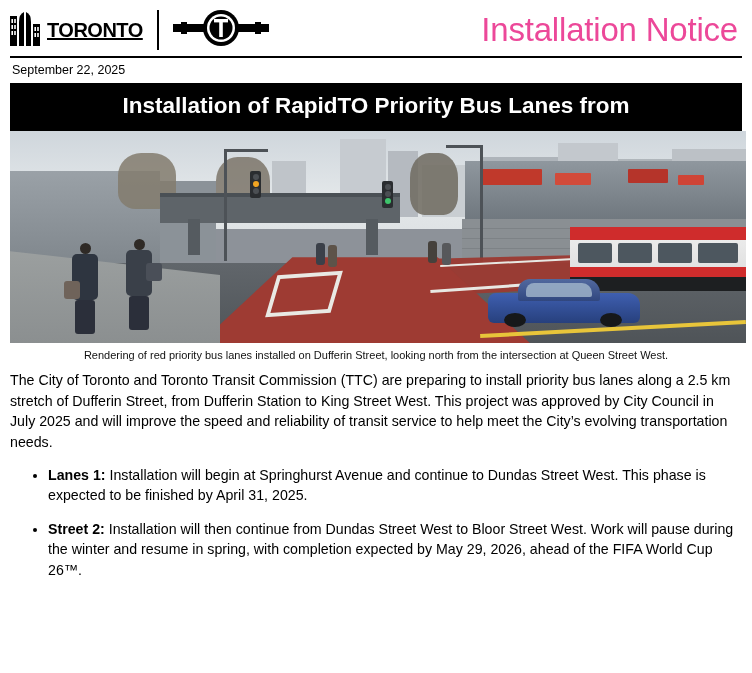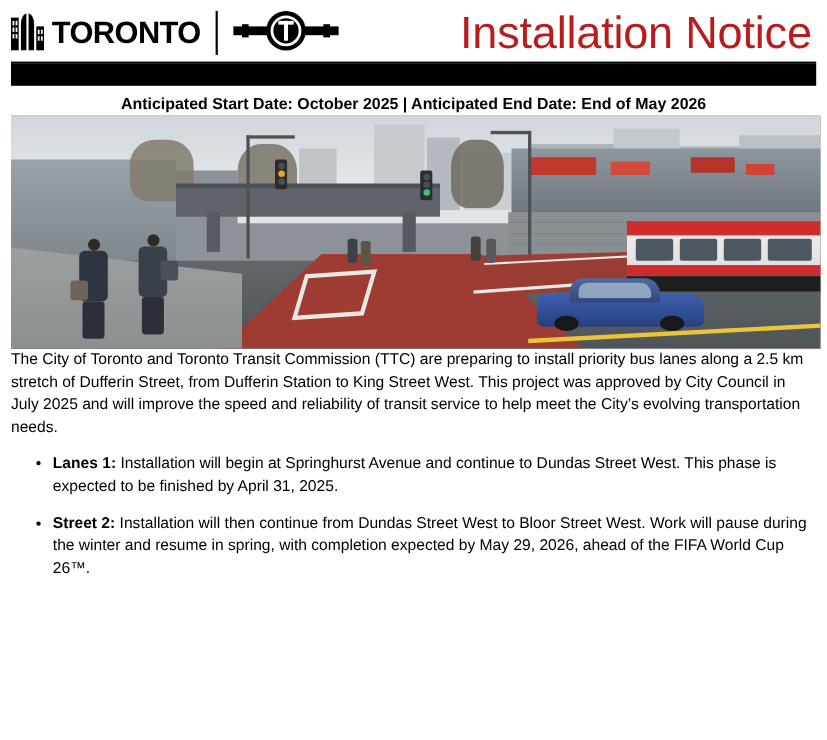--- a/index.html
+++ b/index.html
@@ -34,41 +34,42 @@
     display: flex;
     align-items: center;
     gap: 7px;
   }
   .toronto-mark {
     display: block;
   }
   .toronto-word {
     font-family: "Liberation Sans", sans-serif;
     font-weight: bold;
-    font-size: 28px;
+    font-size: 20px;
     letter-spacing: -0.5px;
     line-height: 1;
     color: #000;
+    text-decoration: underline;
   }
   .vdiv {
     width: 2px;
     height: 40px;
     background: #000;
     margin: 0 14px;
   }
   .ttc-logo {
     display: block;
   }
   .notice-title {
     flex: 1;
     text-align: right;
-    font-size: 41px;
+    font-size: 33px;
     font-weight: normal;
     letter-spacing: -0.2px;
-    color: #b91c1c;
+    color: #ec4899;
     padding-right: 4px;
   }
 
   .rule {
     height: 2px;
     background: #000;
     margin: 0 2px;
   }
 
   .date-line {
@@ -419,25 +420,26 @@
         <rect x="8" y="14" width="6" height="12" fill="#000"></rect>
         <rect x="82" y="14" width="6" height="12" fill="#000"></rect>
       </svg>
     </span>
 
     <div class="notice-title">Installation Notice</div>
   </div>
 
   <div class="rule"></div>
 
+  <div class="date-line">September 22, 2025</div>
 
   <div class="banner">
+    <div class="banner-line">Installation of RapidTO Priority Bus Lanes from</div>
   </div>
 
-  <div class="subhead">Anticipated Start Date: October 2025 | Anticipated End Date: End of May 2026</div>
 
   <div class="render-wrap">
     <div class="render">
       <div class="sky"></div>
 
       <div class="bldg b3"></div>
       <div class="bldg b4"></div>
       <div class="bldg b1"></div>
       <div class="bldg b2"></div>
       <div class="bldg b5"></div>
@@ -522,20 +524,21 @@
       </div>
 
       <div class="car">
         <div class="car-body"></div>
         <div class="car-cabin"></div>
         <div class="car-glass"></div>
         <div class="wheel w1"></div>
         <div class="wheel w2"></div>
       </div>
     </div>
+    <div class="caption">Rendering of red priority bus lanes installed on Dufferin Street, looking north from the intersection at Queen Street West.</div>
   </div>
 
   <div class="body-text">The City of Toronto and Toronto Transit Commission (TTC) are preparing to install priority bus lanes along a 2.5 km stretch of Dufferin Street, from Dufferin Station to King Street West. This project was approved by City Council in July 2025 and will improve the speed and reliability of transit service to help meet the City’s evolving transportation needs.</div>
 
 
   <ul class="phases">
     <li>
       <b>Lanes 1:</b><span> Installation will begin at Springhurst Avenue and continue to Dundas Street West. This phase is expected to be finished by April 31, 2025.</span>
     </li>
     <li>

